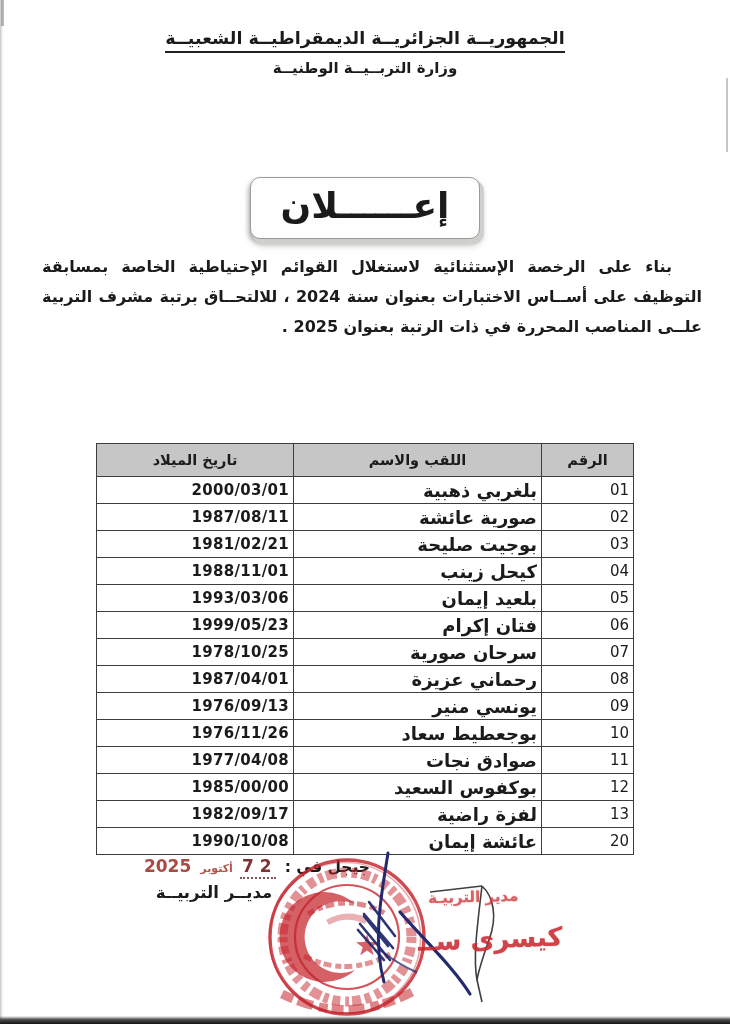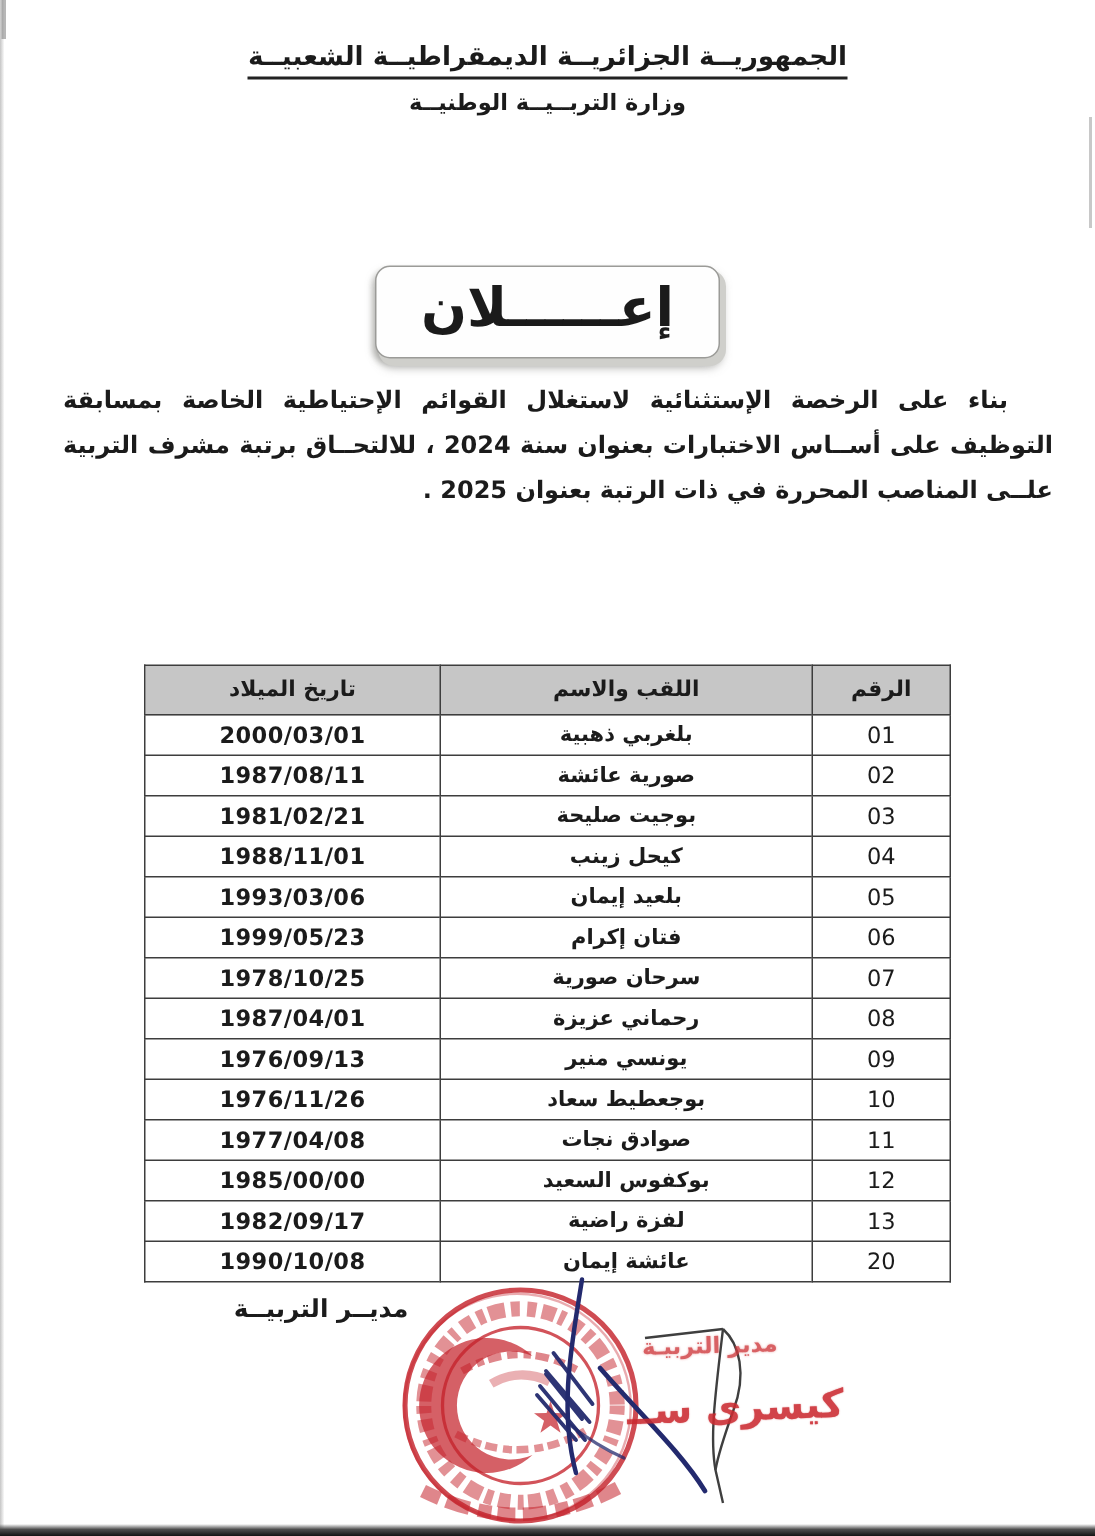--- a/index.html
+++ b/index.html
@@ -39,26 +39,26 @@
   .body-par{position:absolute;right:28px;width:660px;margin:0;
     font-size:16px;font-weight:700;line-height:30px;
     text-align:justify;text-indent:30px;}
   .par1{top:252px;}
   .par2{top:340px;}
 
   
   .roster{position:absolute;top:443px;left:96px;border-collapse:collapse;direction:rtl;}
   .roster th,.roster td{border:1px solid #3d3d3d;text-align:center;vertical-align:middle;padding:0 4px;}
   .roster th{background:#c6c6c6;height:32px;font-size:14.5px;font-weight:bold;}
-  .roster td{height:26px;}
+  .roster td{height:26px;text-align:right;}
   .col-num{width:92px;}
   .col-name{width:248px;}
   .col-date{width:197px;}
   td.cell-num{font-size:15px;font-weight:500;}
-  td.cell-name{font-size:14px;font-weight:bold;}
+  td.cell-name{font-size:18px;font-weight:bold;}
   td.cell-date{font-size:15px;font-weight:bold;letter-spacing:.3px;}
 
   
   .footer-block{position:absolute;top:856px;left:58px;width:312px;}
   .date-line{text-align:right;white-space:nowrap;}
   .place-label{font-size:15.5px;font-weight:bold;color:#1b1b1b;}
   .stamp-day{font-size:17px;font-weight:bold;color:#7e3434;letter-spacing:6px;
     border-bottom:2px dotted #8c5050;padding:0 4px 1px 2px;margin-right:4px;}
   .stamp-month{font-size:11px;font-weight:bold;color:#b0544a;margin-right:2px;}
   .stamp-year{font-size:17px;font-weight:bold;color:#a84a42;margin-right:4px;letter-spacing:1px;}
@@ -187,20 +187,26 @@
 
     <tr>
       <td class="cell-num">20</td>
       <td class="cell-name">عائشة إيمان</td>
       <td class="cell-date">1990/10/08</td>
     </tr>
   </tbody>
   </table>
 
   <div class="footer-block">
+    <div class="date-line">
+      <span class="place-label">جيجل في :</span>
+      <span class="stamp-day">2 7</span>
+      <span class="stamp-month">أكتوبر</span>
+      <span class="stamp-year">2025</span>
+    </div>
     <div class="signatory">مديــر التربيــة</div>
   </div>
 
   <svg class="stamp-svg" viewBox="0 0 400 172" aria-hidden="true">
     <g stroke="#c5232c" fill="none">
       <circle cx="117" cy="87" r="77" stroke-width="3.4" opacity=".82"></circle>
       <circle cx="115" cy="88" r="75.5" stroke-width="1.6" opacity=".38"></circle>
       <circle cx="117" cy="87" r="52" stroke-width="2.2" opacity=".78"></circle>
       <circle cx="117" cy="87" r="64.5" stroke-width="10" stroke-dasharray="6 4 9 3 4 5 8 4 5 3 11 4 6 5" opacity=".5"></circle>
       <path d="M 52 144 Q 117 176 182 142" stroke-width="9" stroke-dasharray="12 5 16 6 9 4" opacity=".55"></path>

